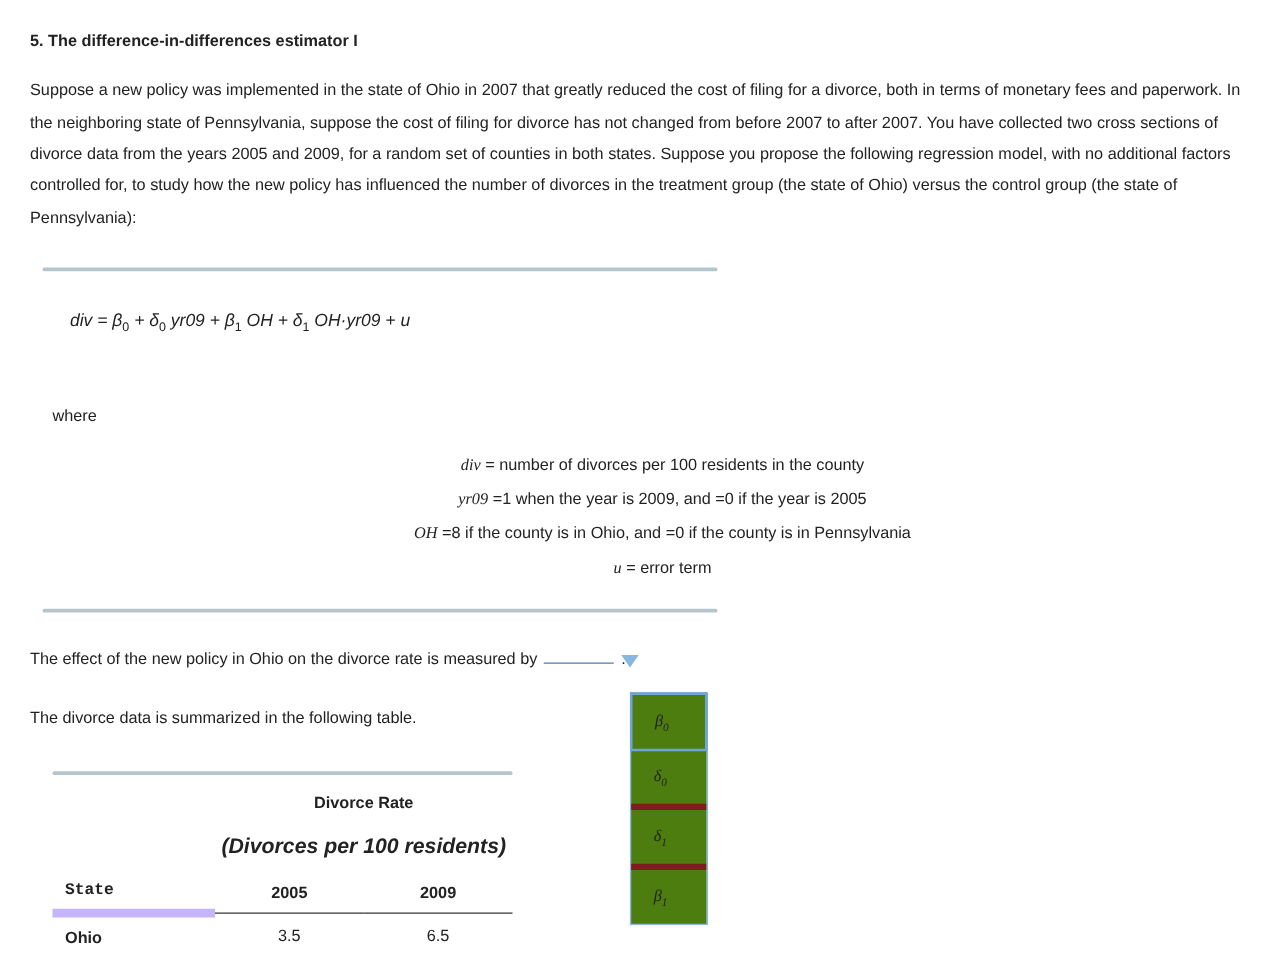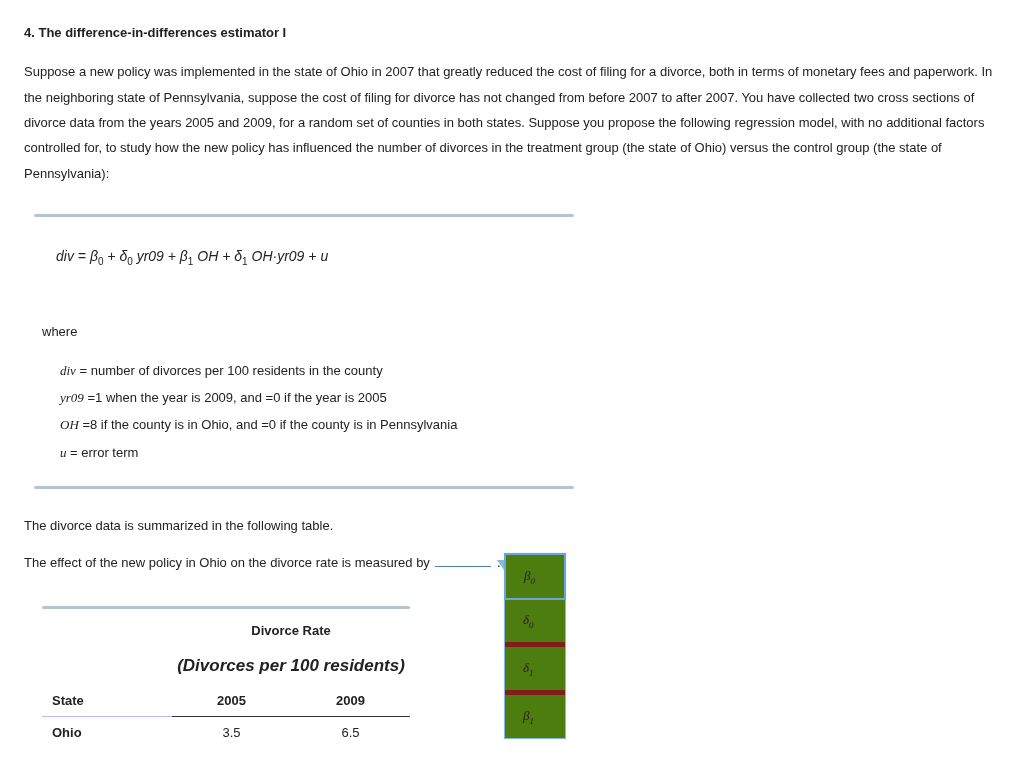--- a/index.html
+++ b/index.html
@@ -42,20 +42,21 @@
     vertical-align: sub;
     font-style: normal;
   }
   .where {
     margin-left: 18px;
     margin-bottom: 12px;
     margin-top: 48px;
   }
   .defs {
     margin-left: 36px;
+    text-align: center;
   }
   .defs .row {
     line-height: 2.1;
   }
   .defs .sym {
     font-family: Georgia, serif;
     font-style: italic;
   }
   .qline {
     margin-top: 12px;
@@ -140,28 +141,29 @@
     text-align: left;
     font-weight: bold;
     padding-left: 10px;
     width: 120px;
   }
   table.div tr.yearrow th {
     font-weight: bold;
     border-bottom: 1px solid #333;
   }
   table.div tr.yearrow th.col-state {
-    border-bottom: 1px solid #c4b5fd;
+    border-bottom: 7px solid #c4b5fd;
+    font-family: Liberation Mono, monospace;
   }
   .rel-wrap { position: relative; }
 </style>
 </head>
 <body>
 
-<div class="title">4. The difference-in-differences estimator I</div>
+<div class="title">5. The difference-in-differences estimator I</div>
 
 <div class="intro">Suppose a new policy was implemented in the state of Ohio in 2007 that greatly reduced the cost of filing for a divorce, both in terms of monetary fees and paperwork. In the neighboring state of Pennsylvania, suppose the cost of filing for divorce has not changed from before 2007 to after 2007. You have collected two cross sections of divorce data from the years 2005 and 2009, for a random set of counties in both states. Suppose you propose the following regression model, with no additional factors controlled for, to study how the new policy has influenced the number of divorces in the treatment group (the state of Ohio) versus the control group (the state of Pennsylvania):</div>
 
 <div class="hr-wide"></div>
 
 <div class="eqn">
   <span>div</span><span> = </span><span>β</span><span class="sub">0</span><span> + </span><span>δ</span><span class="sub">0</span><span> yr09</span><span> + </span><span>β</span><span class="sub">1</span><span> OH</span><span> + </span><span>δ</span><span class="sub">1</span><span> OH·yr09</span><span> + </span><span>u</span>
 </div>
 
 <div class="where">where</div>
@@ -170,25 +172,25 @@
   <div class="row"><span class="sym">div</span><span> = number of divorces per 100 residents in the county</span></div>
   <div class="row"><span class="sym">yr09</span><span> =1 when the year is 2009, and =0 if the year is 2005</span></div>
   <div class="row"><span class="sym">OH</span><span> =8 if the county is in Ohio, and =0 if the county is in Pennsylvania</span></div>
   <div class="row"><span class="sym">u</span><span> = error term</span></div>
 </div>
 
 <div class="hr-wide bottom"></div>
 
 <div class="rel-wrap">
 
-  <div class="qline" style="margin-top:22px;">The divorce data is summarized in the following table.</div>
-
   <div class="qline">
     <span>The effect of the new policy in Ohio on the divorce rate is measured by </span><span class="blank"><span class="tri"></span></span><span> .</span>
   </div>
+
+  <div class="qline" style="margin-top:22px;">The divorce data is summarized in the following table.</div>
 
   <div class="dropdown">
     <div class="opt"><span>β</span><span class="sub">0</span></div>
     <div class="opt"><span>δ</span><span class="sub">0</span></div>
     <div class="opt"><span>δ</span><span class="sub">1</span></div>
     <div class="opt"><span>β</span><span class="sub">1</span></div>
   </div>
 
   <div class="tablecontainer">
     <div class="tbl-hr"></div>

